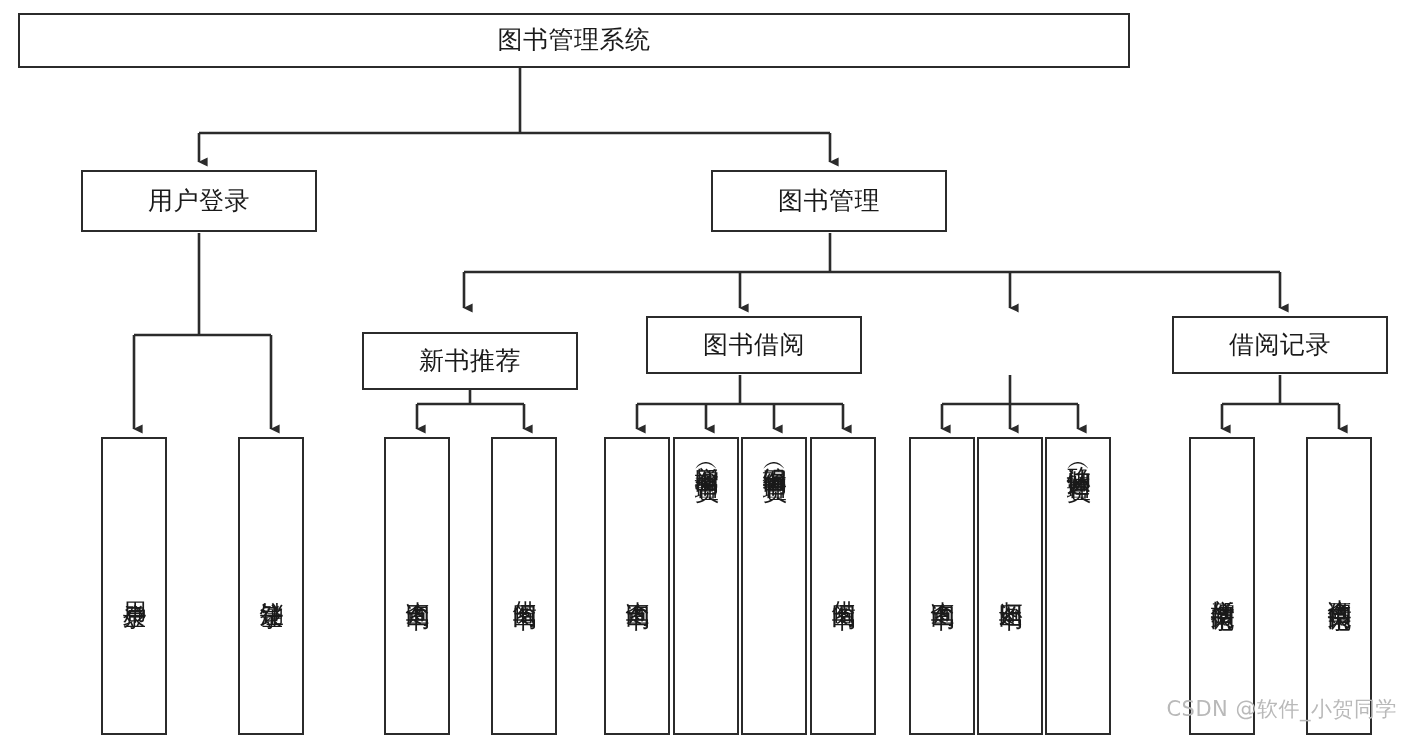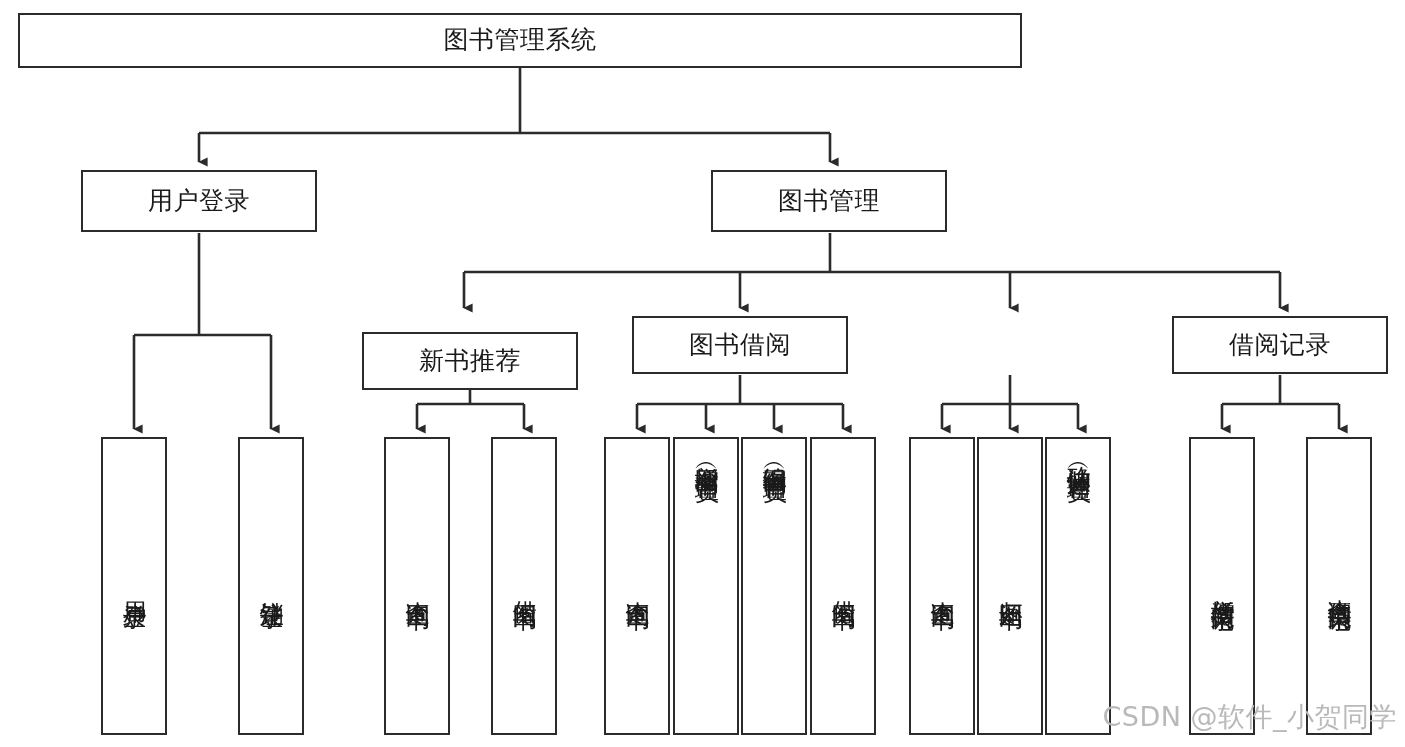--- a/index.html
+++ b/index.html
@@ -56,22 +56,22 @@
     white-space: normal;
     max-height: 290px;
   }
   .node-box.vertical.v-center {
     align-items: center;
     padding-top: 0;
   }
   .watermark {
     position: absolute;
     right: 8px;
-    bottom: 12px;
-    font-size: 27px;
+    bottom: 24px;
+    font-size: 21px;
     color: #b9b9b9;
     letter-spacing: 0.5px;
     white-space: nowrap;
     pointer-events: none;
   }
 </style>
 </head>
 <body>
 
 <div id="diagram-root">
@@ -122,35 +122,35 @@
       <path d="M1010,404 L1010,429" marker-end="url(#arrowhead)"></path>
       <path d="M1078,404 L1078,429" marker-end="url(#arrowhead)"></path>
 
       <path d="M1280,375 L1280,404"></path>
       <path d="M1222,404 L1339,404"></path>
       <path d="M1222,404 L1222,429" marker-end="url(#arrowhead)"></path>
       <path d="M1339,404 L1339,429" marker-end="url(#arrowhead)"></path>
     </g>
   </svg>
 
-  <div class="node-box" style="left:18px; top:13px; width:1004px; height:55px;">
+  <div class="node-box" style="left:18px; top:13px; width:1112px; height:55px;">
     <span class="node-label">图书管理系统</span>
   </div>
 
   <div class="node-box" style="left:81px; top:170px; width:236px; height:62px;">
     <span class="node-label">用户登录</span>
   </div>
   <div class="node-box" style="left:711px; top:170px; width:236px; height:62px;align-items:center;">
     <span class="node-label">图书管理</span>
   </div>
 
   <div class="node-box" style="left:362px; top:332px; width:216px; height:58px;">
     <span class="node-label">新书推荐</span>
   </div>
-  <div class="node-box" style="left:632px; top:316px; width:216px; height:58px;">
+  <div class="node-box" style="left:646px; top:316px; width:216px; height:58px;">
     <span class="node-label">图书借阅</span>
   </div>
   <div class="node-box" style="left:1172px; top:316px; width:216px; height:58px;text-align:right;">
     <span class="node-label">借阅记录</span>
   </div>
 
   <div class="node-box vertical v-center" style="left:101px; top:437px; width:66px; height:298px;">
     <span class="node-label">用户登录</span>
   </div>
   <div class="node-box vertical v-center" style="left:238px; top:437px; width:66px; height:298px;">

